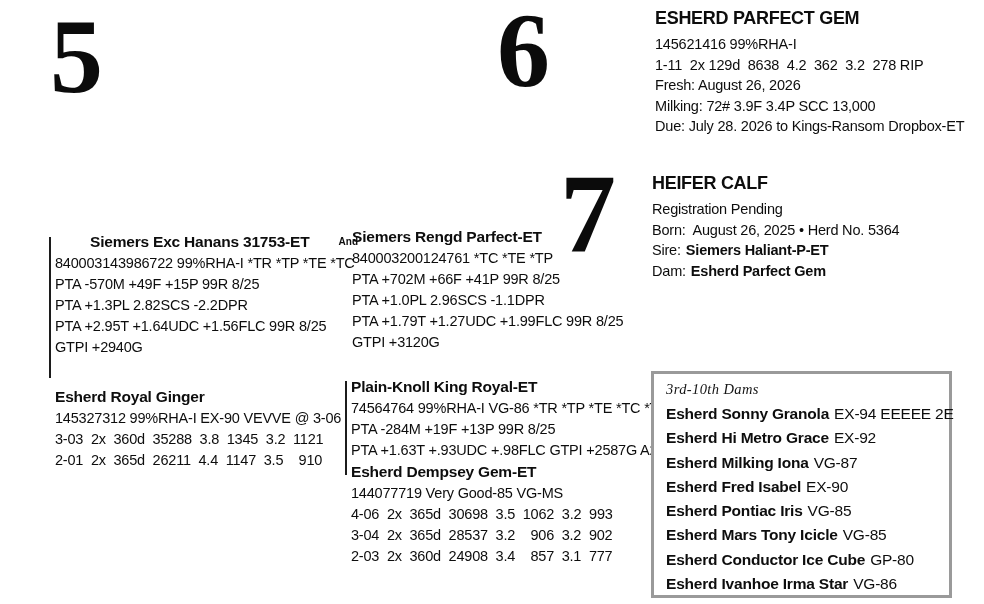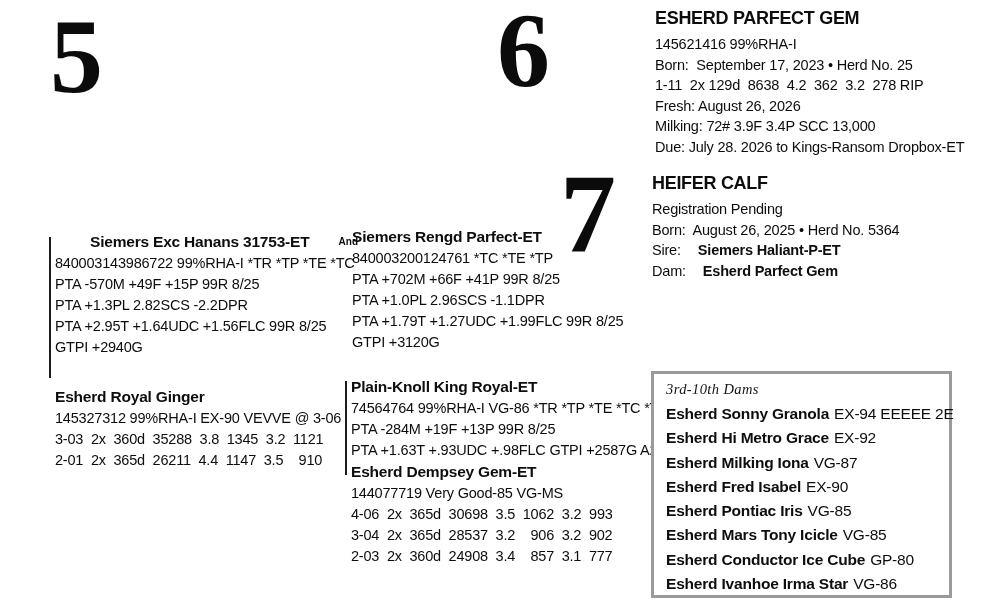--- a/index.html
+++ b/index.html
@@ -21,21 +21,21 @@
   }
   .ped-block{position:absolute;}
   .ped-name{
     font-size:15.5px;font-weight:bold;letter-spacing:-0.2px;line-height:22px;
     white-space:pre;
   }
   .ped-name-row{display:flex;width:268px;margin-left:35px;}
   .ped-name-row .suffix{margin-left:auto;font-weight:bold;font-size:10px;line-height:22px;}
   .ped-line{font-size:14.5px;line-height:21px;letter-spacing:-0.2px;white-space:pre;}
   .bracket{position:absolute;width:2px;background:#1c1c1c;}
-  .inline-label{font-weight:normal;margin-right:17px;text-align:right;}
+  .inline-label{font-weight:normal;margin-right:5px;text-align:right;}
   .inline-bold{font-weight:bold;}
   .dams-box{
     position:absolute;left:651px;top:371px;width:301px;height:227px;
     border:3px solid #9a9a9a;box-sizing:border-box;background:#fff;
     padding:7px 6px 0 12px;
   }
   .dams-title{
     font-family:"Liberation Serif",serif;font-style:italic;font-size:14.5px;
     letter-spacing:0.4px;margin-bottom:4px;color:#141414;
   }
@@ -47,21 +47,20 @@
 <body>
 
 <div class="page">
 
   <div class="lot-number" style="left:50px;top:16px;font-size:106px;">5</div>
 
   <div class="lot-number" style="left:497px;top:10px;font-size:106px;">6</div>
   <div class="lot-info" style="left:655px;top:8px;">
     <div class="lot-name">ESHERD PARFECT GEM</div>
     <div class="line">145621416 99%RHA-I</div>
-    <div class="line">Born:  September 17, 2023 • Herd No. 25</div>
     <div class="line">1-11  2x 129d  8638  4.2  362  3.2  278 RIP</div>
     <div class="line">Fresh: August 26, 2026</div>
     <div class="line">Milking: 72# 3.9F 3.4P SCC 13,000</div>
     <div class="line">Due: July 28. 2026 to Kings-Ransom Dropbox-ET</div>
   </div>
 
   <div class="lot-number" style="left:560px;top:170px;font-size:112px;">7</div>
   <div class="lot-info" style="left:652px;top:173px;">
     <div class="lot-name">HEIFER CALF</div>
     <div class="line">Registration Pending</div>

